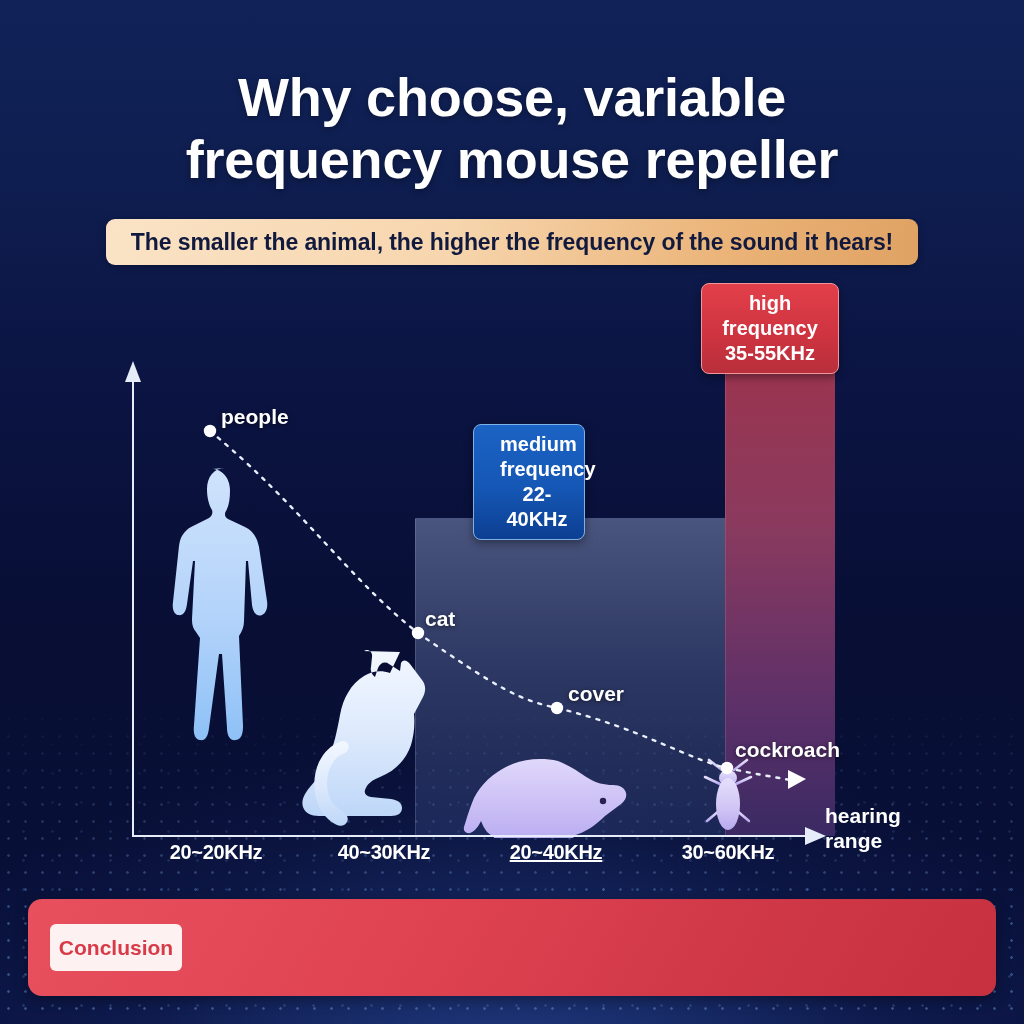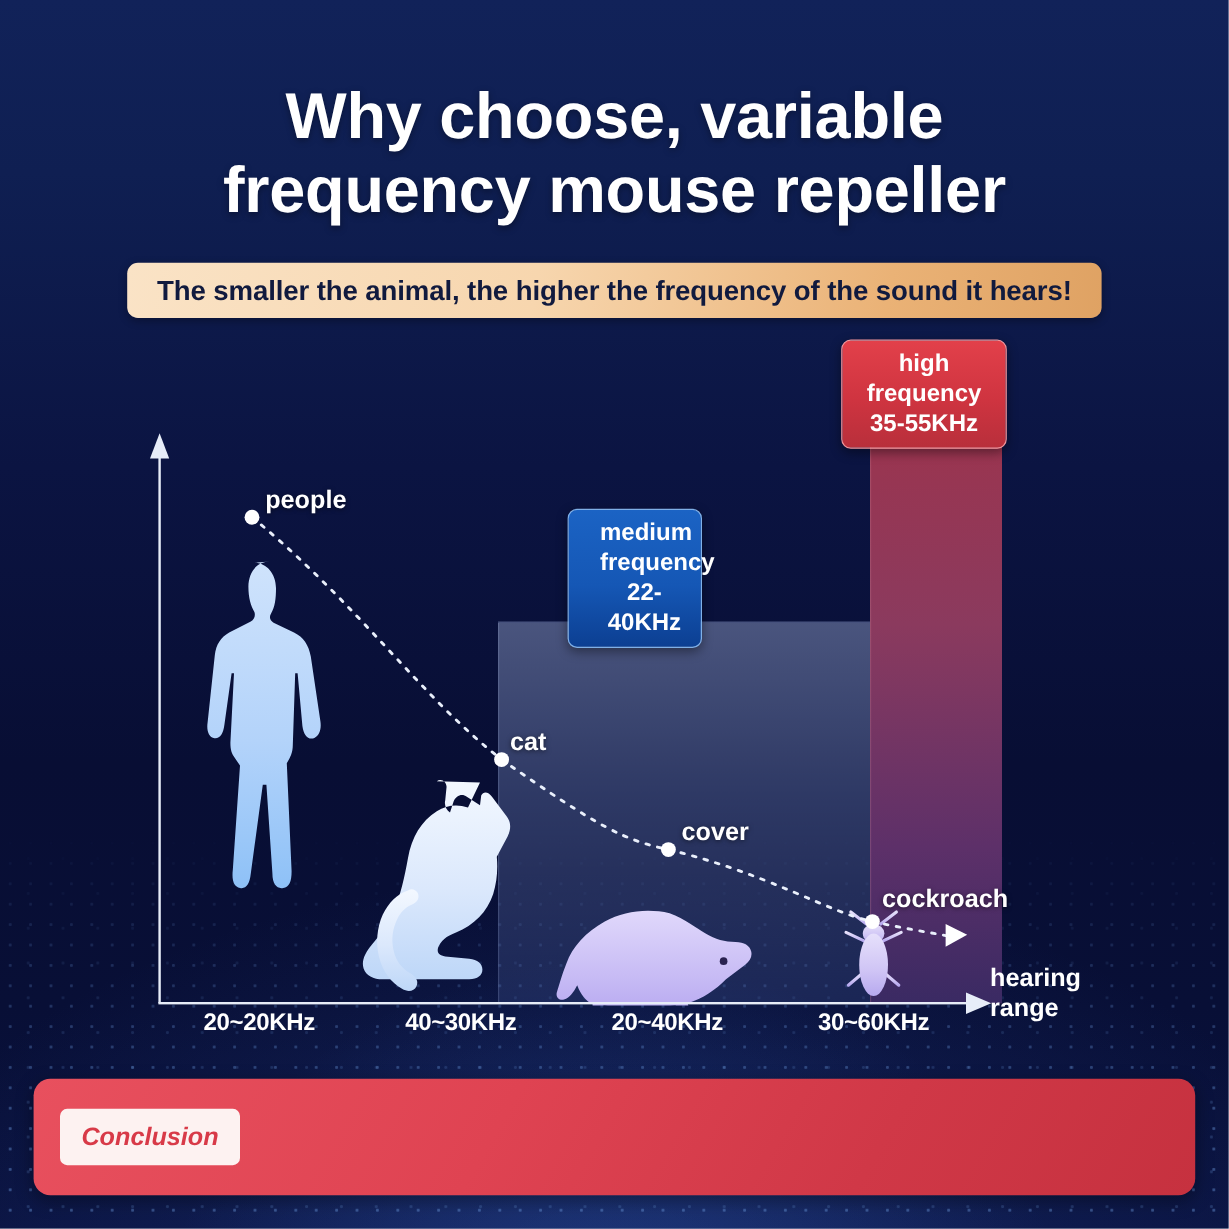--- a/index.html
+++ b/index.html
@@ -153,27 +153,26 @@
     position: absolute; left: 28px; top: 899px;
     width: 968px; height: 97px;
     border-radius: 14px;
     background: linear-gradient(120deg, #e8505e 0%, #df4352 40%, #d03847 72%, #c6313f 100%);
     box-shadow: 0 4px 14px rgba(0,0,0,0.35);
     display: flex; align-items: center;
     padding: 0 22px;
   }
   .conclusion-chip {
     flex: 0 0 auto;
-    width: 150px; height: 47px;
+    width: 132px; height: 47px;
     border-radius: 6px;
     background: #fdf2f1;
     display: flex; align-items: center; justify-content: center;
     color: #d83a48; font-size: 21px; font-weight: bold;
     margin-right: 16px;
-    font-style: italic;
   }
   .conclusion-text {
     flex: 1 1 auto;
     text-align: center;
     color: #ffffff;
     font-size: 23px; font-weight: bold;
     line-height: 33px;
     padding-right: 36px;
     letter-spacing: -0.1px;
     text-shadow: 0 1px 3px rgba(0,0,0,0.22);
@@ -288,21 +287,21 @@
     <div class="axis-line axis-x"></div>
     <div class="axis-arrow-up"></div>
     <div class="axis-arrow-right"></div>
     <div class="axis-caption">
       <div>hearing</div>
       <div>range</div>
     </div>
 
     <div class="xtick" style="left:126px;">20~20KHz</div>
     <div class="xtick" style="left:294px;">40~30KHz</div>
-    <div class="xtick" style="left:466px;">20~40KHz</div>
+    <div class="xtick" style="left:466px;text-decoration:underline;">20~40KHz</div>
     <div class="xtick" style="left:638px;">30~60KHz</div>
   </div>
 
   <div class="conclusion">
     <div class="conclusion-chip">Conclusion</div>
     <div class="conclusion-text">
     </div>
   </div>
 
 </div>

